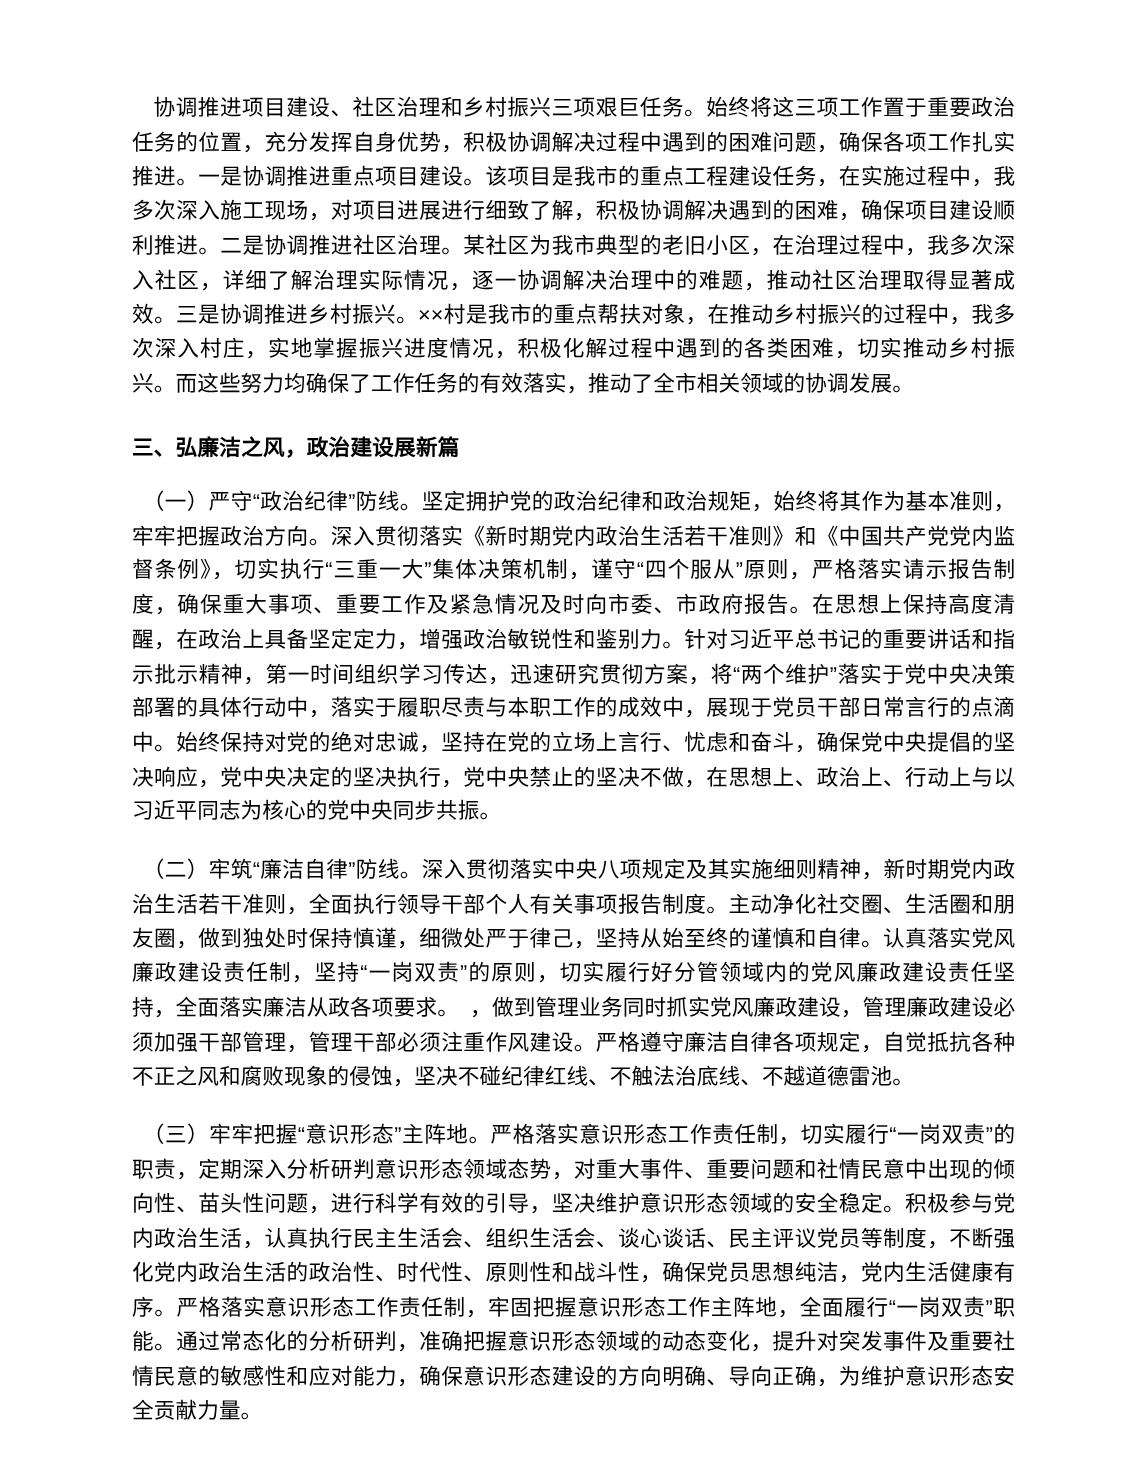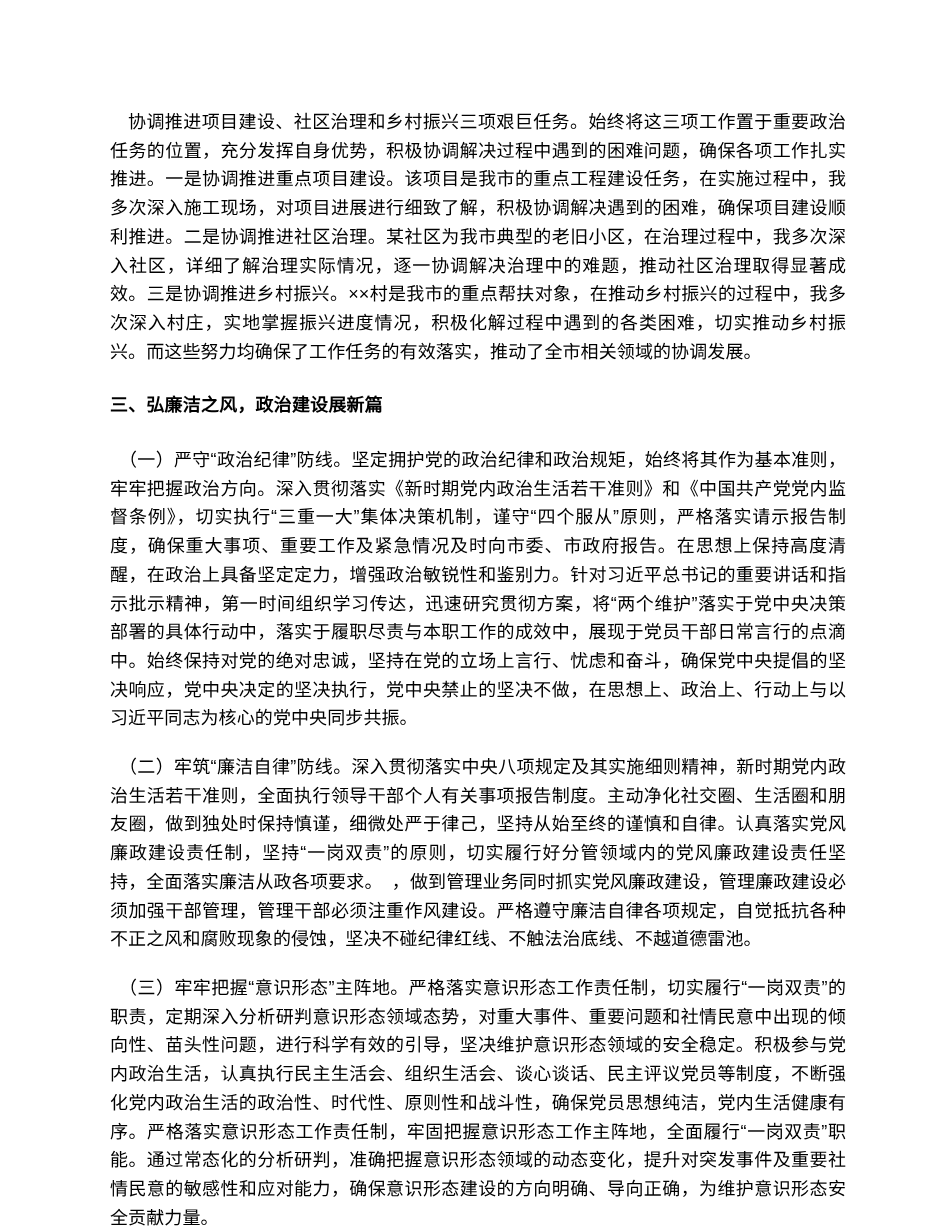--- a/index.html
+++ b/index.html
@@ -16,21 +16,21 @@
     color: #000000;
     -webkit-font-smoothing: none;
   }
 
   .page {
     position: relative;
     box-sizing: border-box;
     width: 950px;
     height: 1230px;
     background: #ffffff;
-    padding: 108px 105px 0 110px;
+    padding: 76px 105px 0 110px;
   }
 
   .doc-body {
     width: 736px;
   }
 
   
   .para {
     margin: 0 0 20px 0;
     font-size: 18px;
@@ -43,21 +43,21 @@
     font-weight: 400;
   }
 
   
   .para.marker {
     text-indent: 9px;
   }
 
   
   .section-heading {
-    margin: 0 0 26px 0;
+    margin: 0 0 16px 0;
     font-size: 18px;
     line-height: 28.7px;
     font-weight: 700;
     letter-spacing: 0.2px;
     text-indent: 0;
     text-align: left;
   }
 
   
   .heading-gap {

